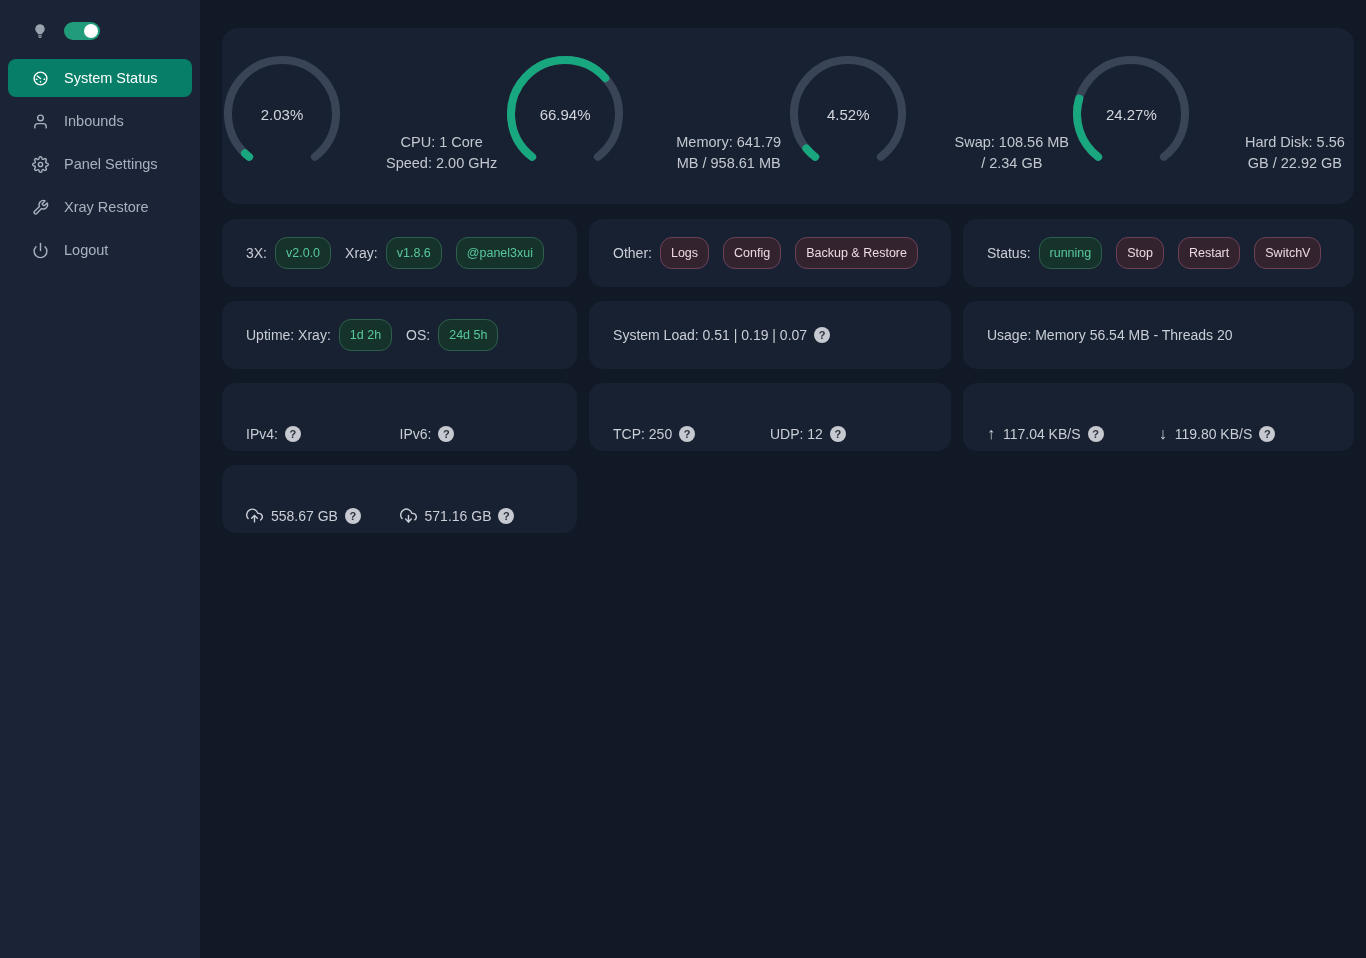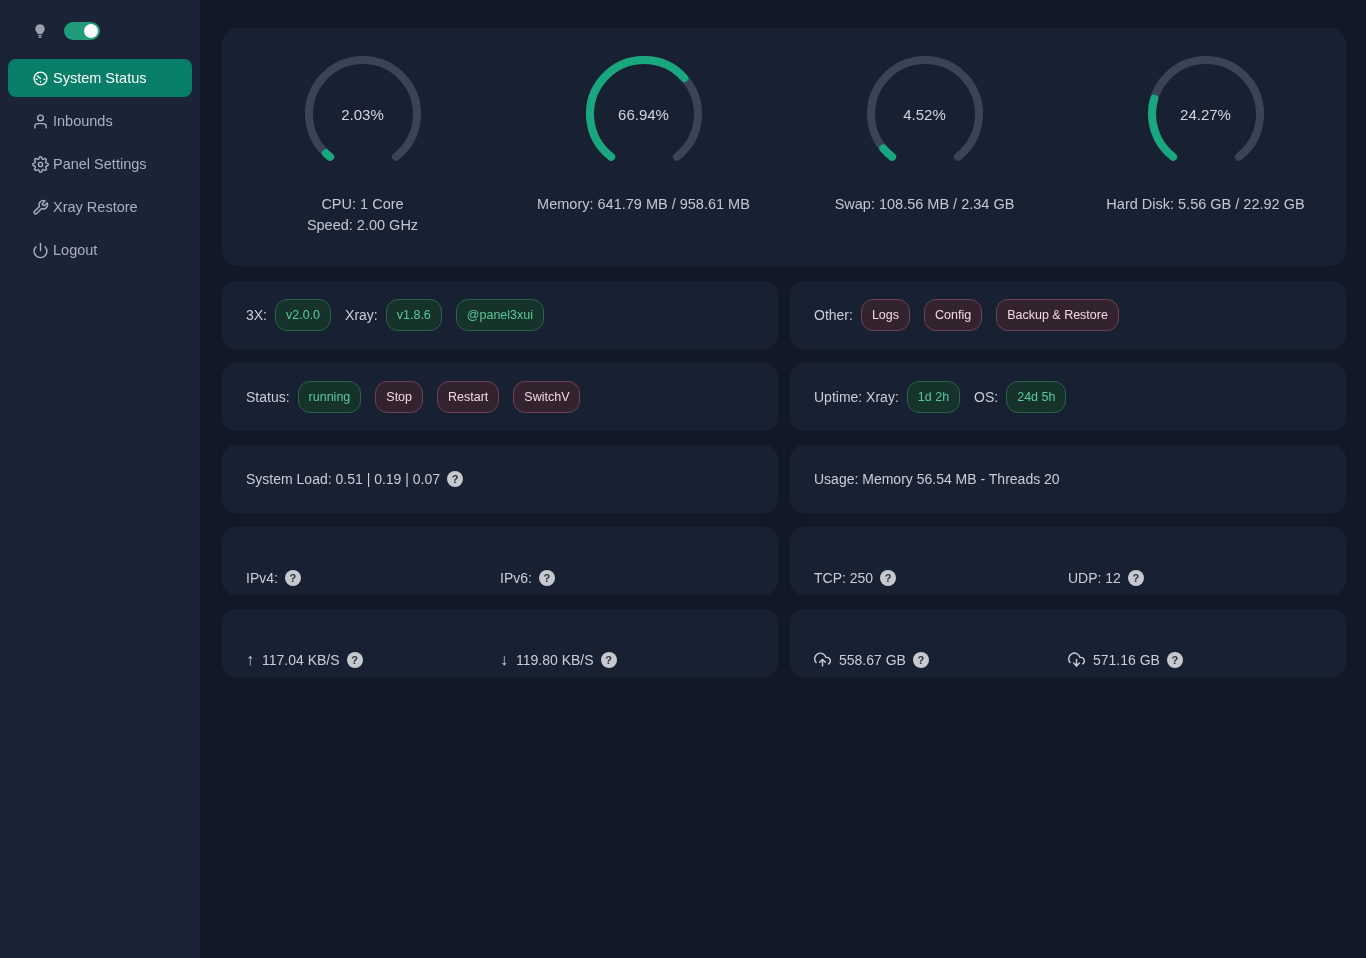--- a/index.html
+++ b/index.html
@@ -18,44 +18,44 @@
   .theme-row { display:flex; align-items:center; gap:16px; padding:6px 0 14px 32px; }
   .bulb { width:16px; height:16px; color:#9aa2ae; }
   .toggle {
     width:36px; height:18px; border-radius:10px; position:relative; cursor:pointer;
   }
   .toggle .knob {
     position:absolute; top:2px; right:2px; width:14px; height:14px;
     border-radius:50%; background:#fff;
   }
   .menu-item {
-    display:flex; align-items:center; gap:4px; height:38px;
+    display:flex; align-items:center; gap:15px; height:38px;
     margin:5px 8px; padding:0 24px; border-radius:8px;
     color:#a9b1bf; font-size:14.5px; cursor:pointer; white-space:nowrap;
   }
   .menu-item .mi-icon { width:17px; height:17px; flex:0 0 17px; display:flex; align-items:center; }
   .menu-item.active { color:#ffffff; }
   
   .main { flex:1; padding:28px 20px 0 22px; }
   .card {
     background:#182132; border-radius:16px;
   }
   .gauge-card { padding:26px 0 30px; }
   .gauge-row { display:flex; }
-  .gauge { flex:1; display:flex; flex-direction:column; align-items:center; }
+  .gauge { flex:1; display:flex; flex-direction:row; align-items:flex-end;gap:44px; }
   .gauge-box { position:relative; width:120px; height:120px; }
   .gauge-box svg { display:block; }
   .gauge-pct {
     position:absolute; inset:0; display:flex; align-items:center; justify-content:center;
     font-size:15px; color:#d2d5dc;
   }
   .gauge-caption { margin-top:20px; text-align:center; font-size:14.5px; color:#c3c8d0; line-height:21px; }
   
   .rows {
-    display:grid; grid-template-columns:1fr 1fr; gap:14px 12px; margin-top:15px;
+    display:grid; grid-template-columns:1fr 1fr 1fr; gap:14px 12px; margin-top:15px;
   }
   .row-card {
     background:#182132; border-radius:14px; height:68px;
     display:flex; align-items:center; padding:0 24px;
     font-size:14px; color:#c9cdd5;
   }
   .row-card .half { flex:1; display:flex; align-items:center;margin-top:33px; }
   .lab { margin-right:8px; white-space:nowrap; }
   .pill {
     display:inline-flex; align-items:center; height:32px; padding:0 10px;

